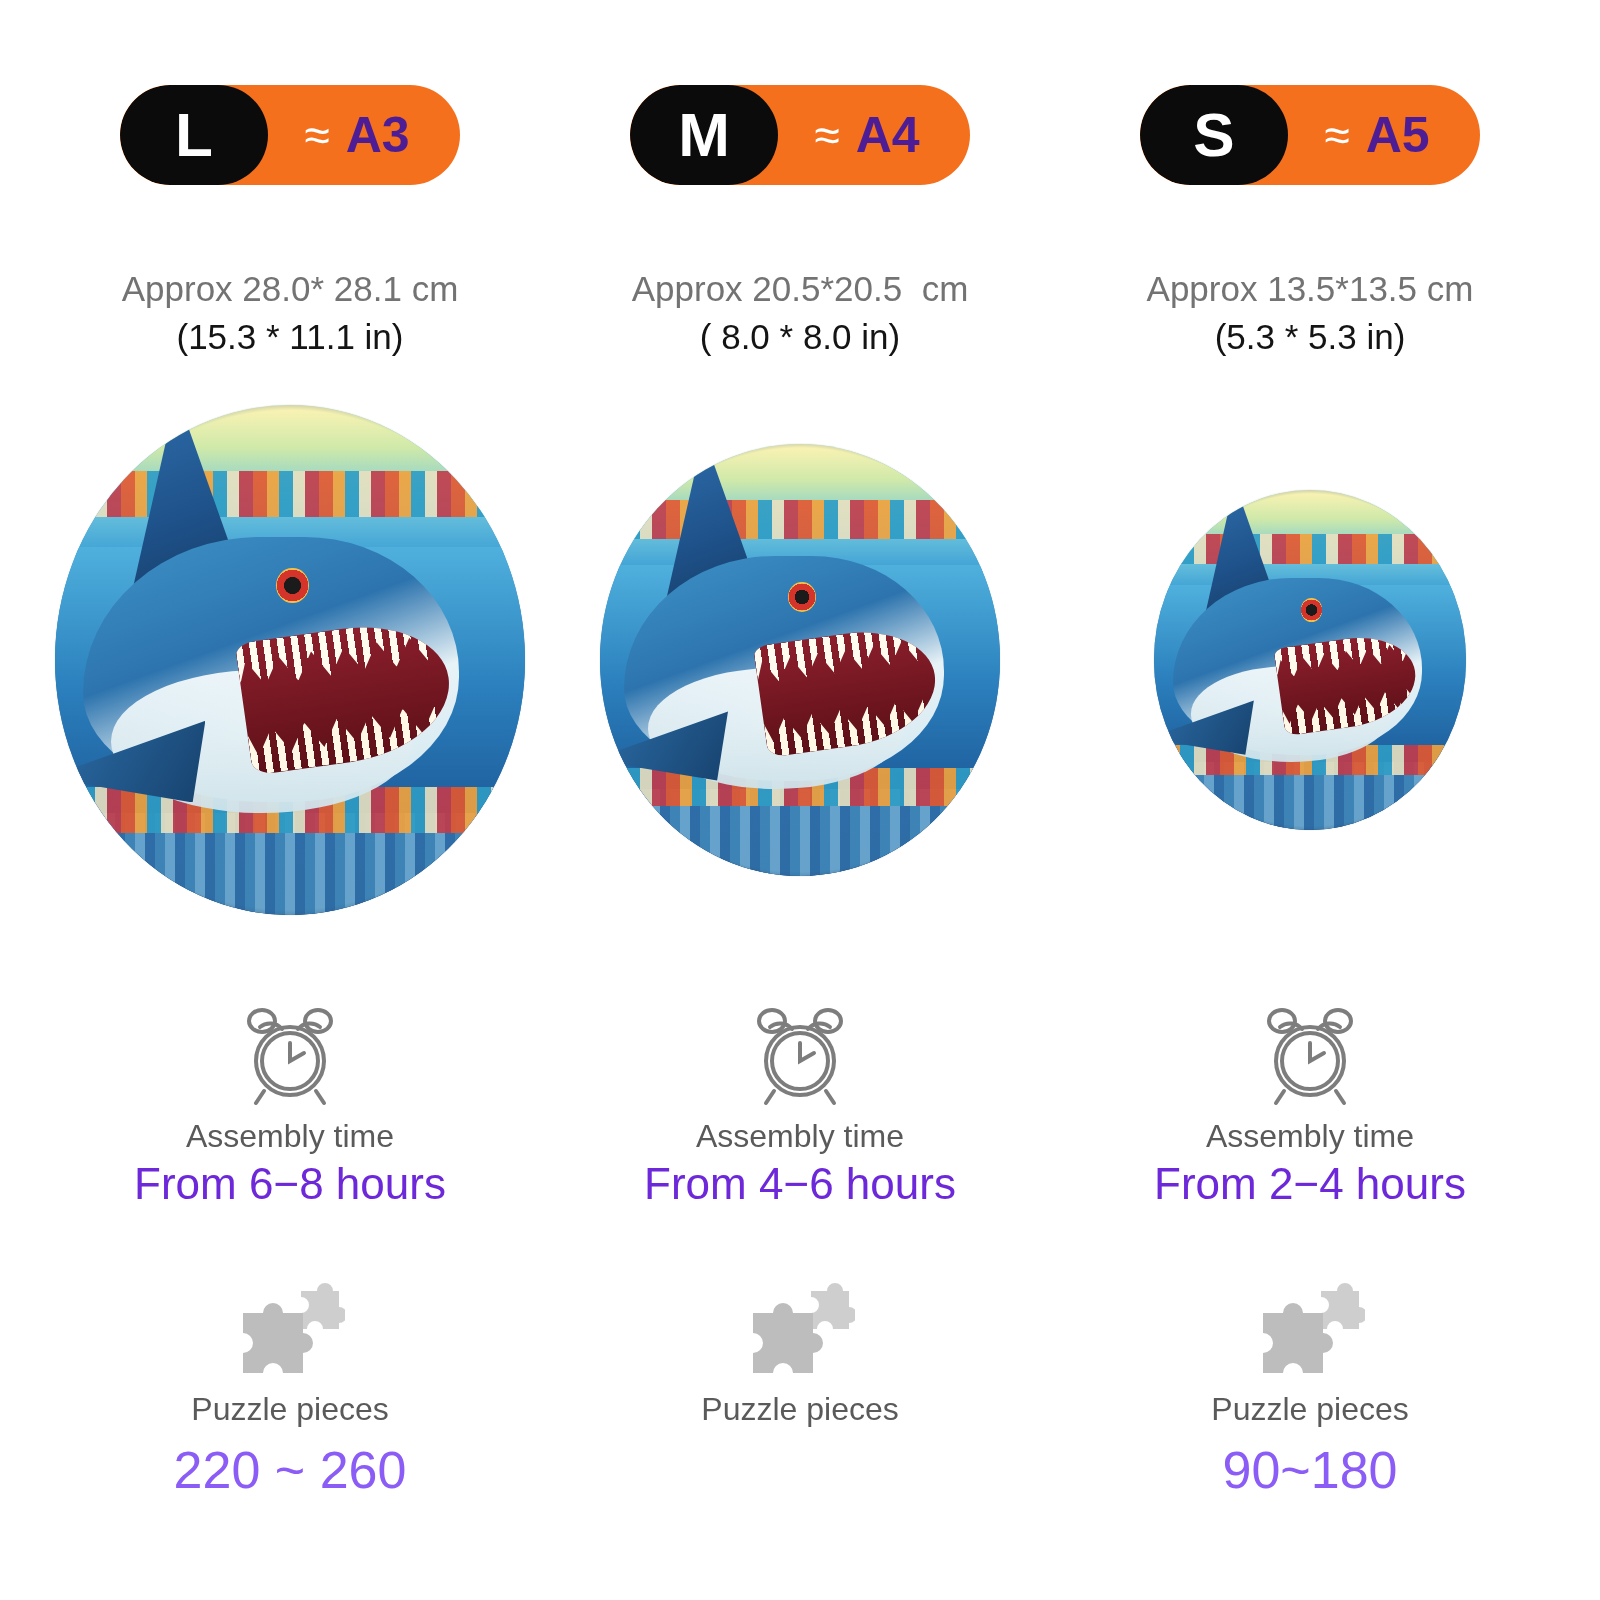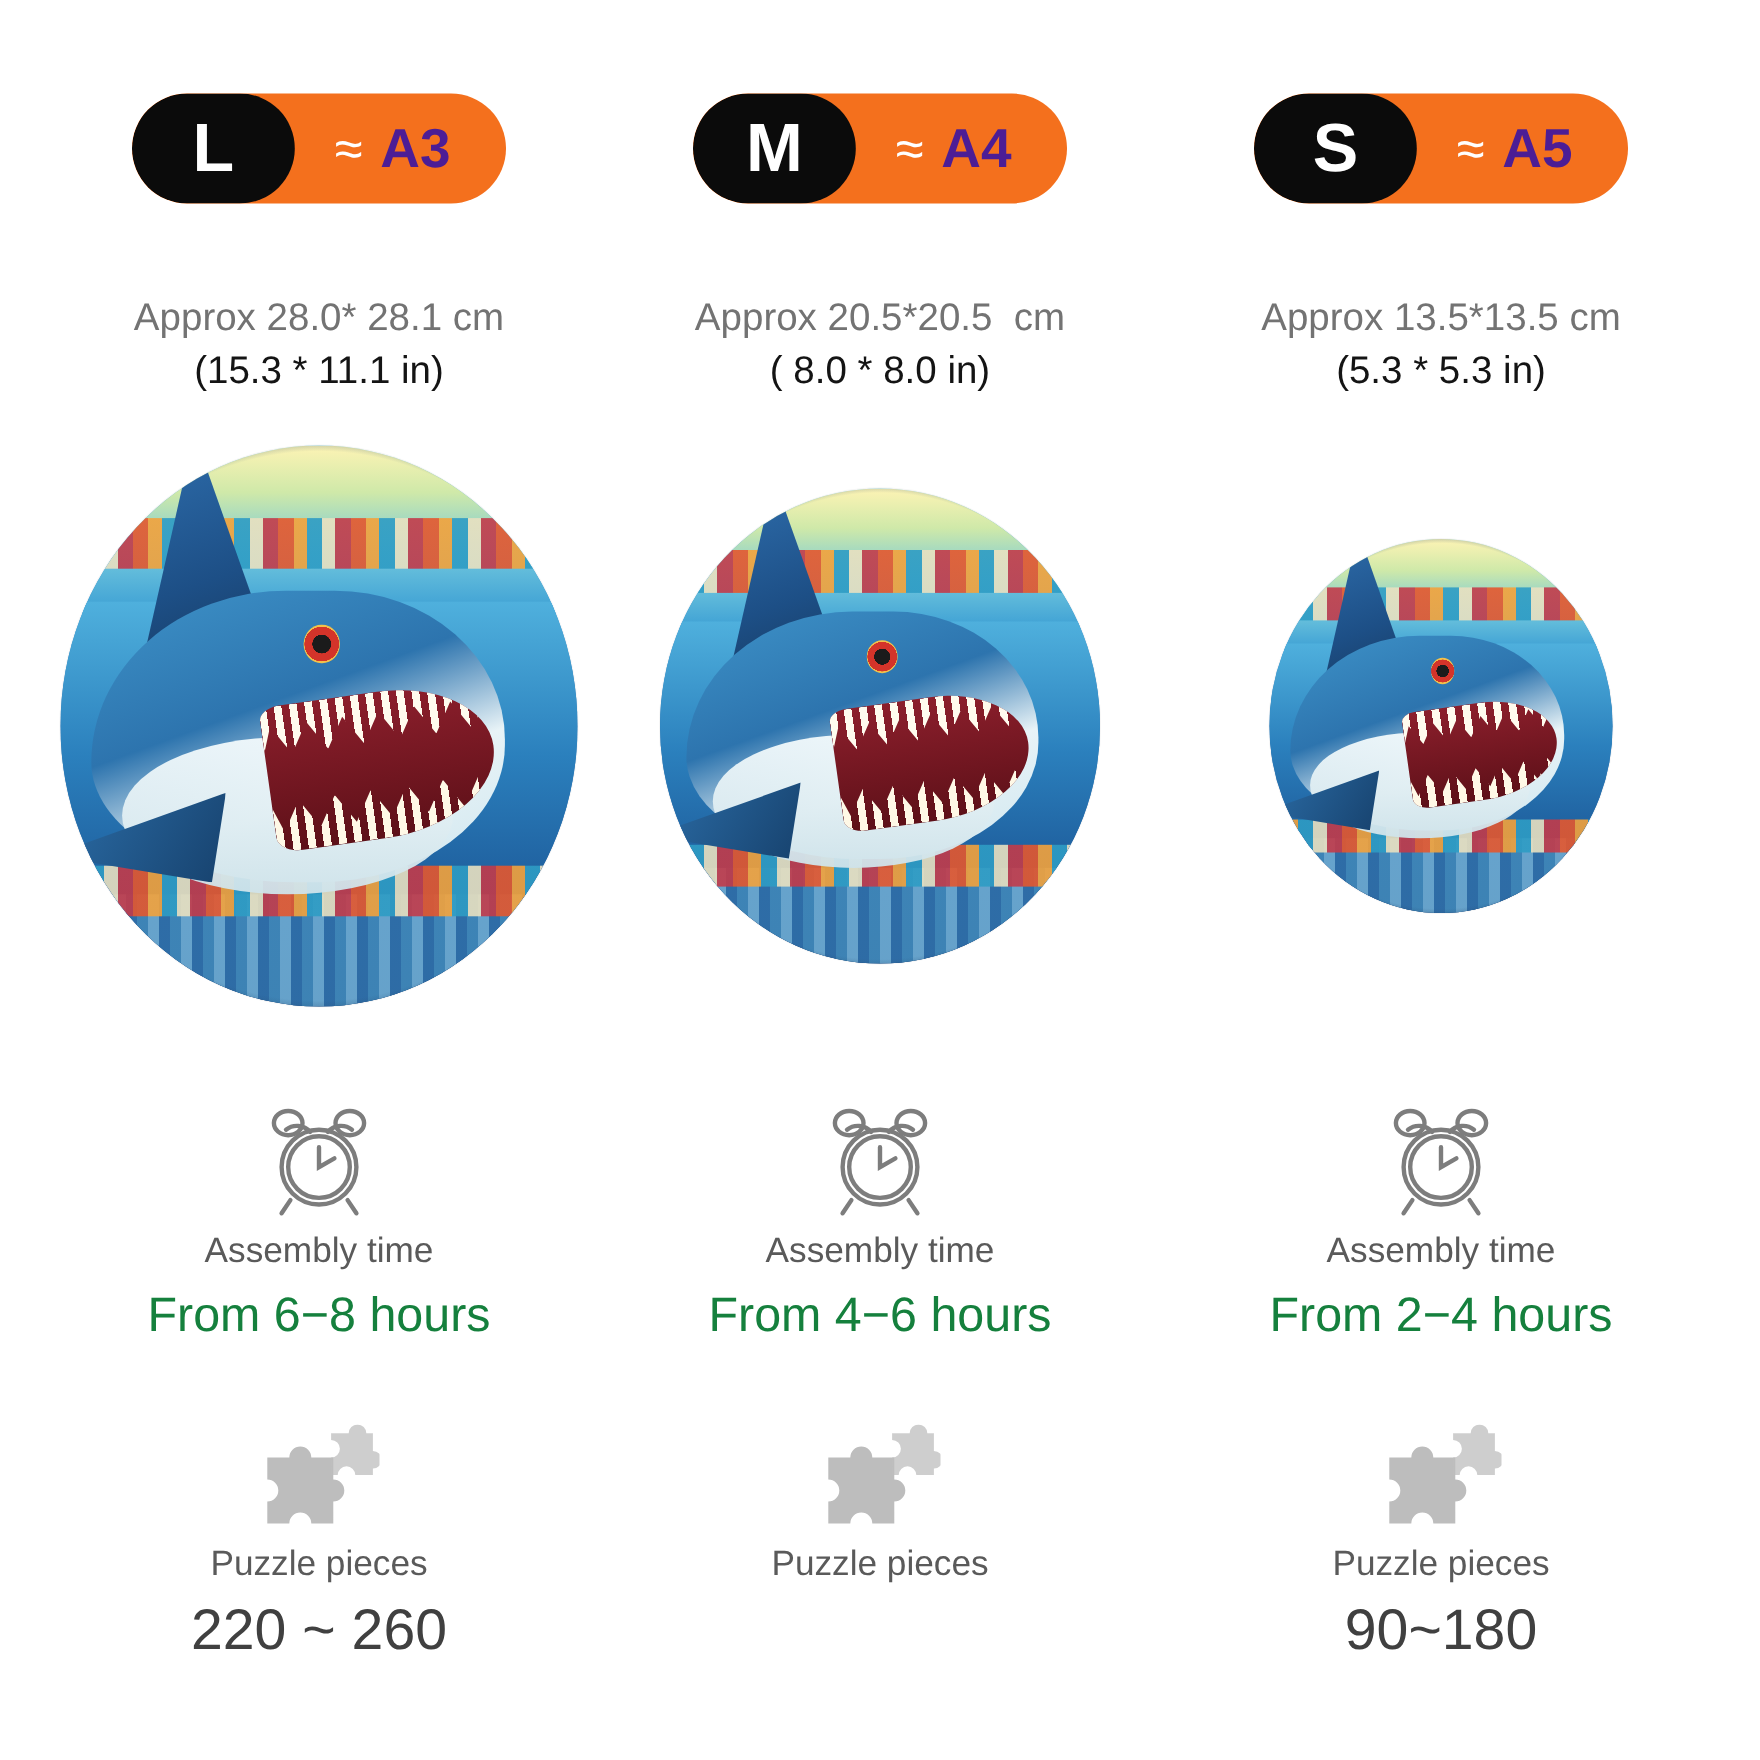--- a/index.html
+++ b/index.html
@@ -218,37 +218,37 @@
     justify-content: center;
   }
   .label-muted {
     font-size: 32px;
     color: #5a5a5a;
     margin-top: 10px;
     text-align: right;
   }
   .value-big {
     font-size: 44px;
-    color: #15803d;
-    margin-top: 16px;
+    color: #6d28d9;
+    margin-top: 4px;
     text-align: center;
     white-space: pre;
   }
 
   
   .piece-wrap {
     margin-top: 72px;
     height: 100px;
     display: flex;
     align-items: center;
     justify-content: center;
   }
   .pieces-value {
     font-size: 52px;
-    color: #404040;
+    color: #8b5cf6;
     margin-top: 12px;
     text-align: center;
     white-space: pre;
   }
 
   
   .art-l { width: 470px; height: 510px; }
   .art-m { width: 400px; height: 432px; }
   .art-s { width: 312px; height: 340px; }
 </style>

